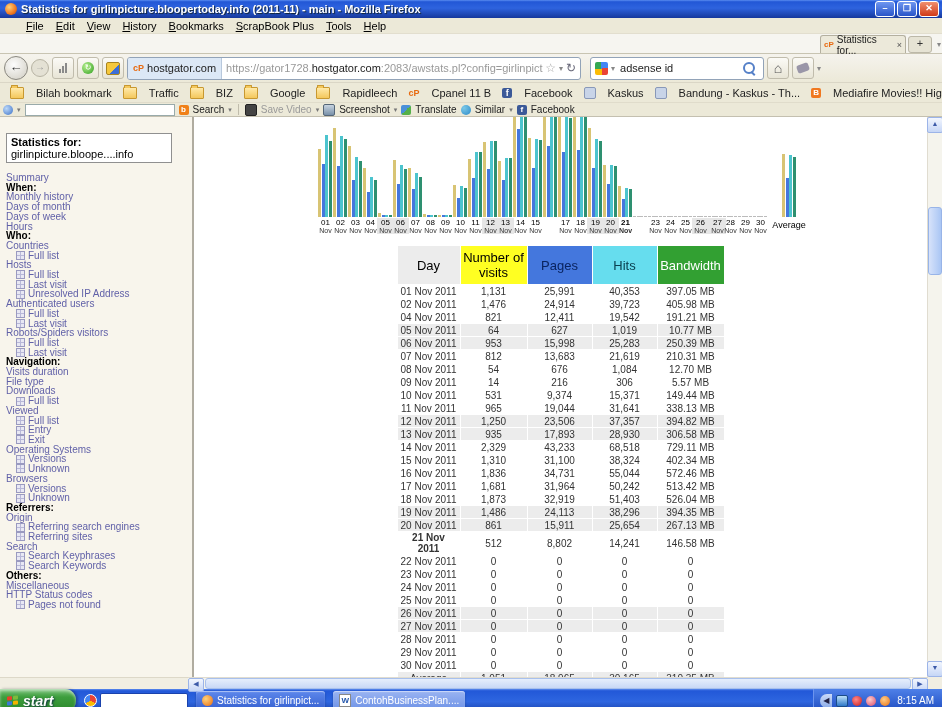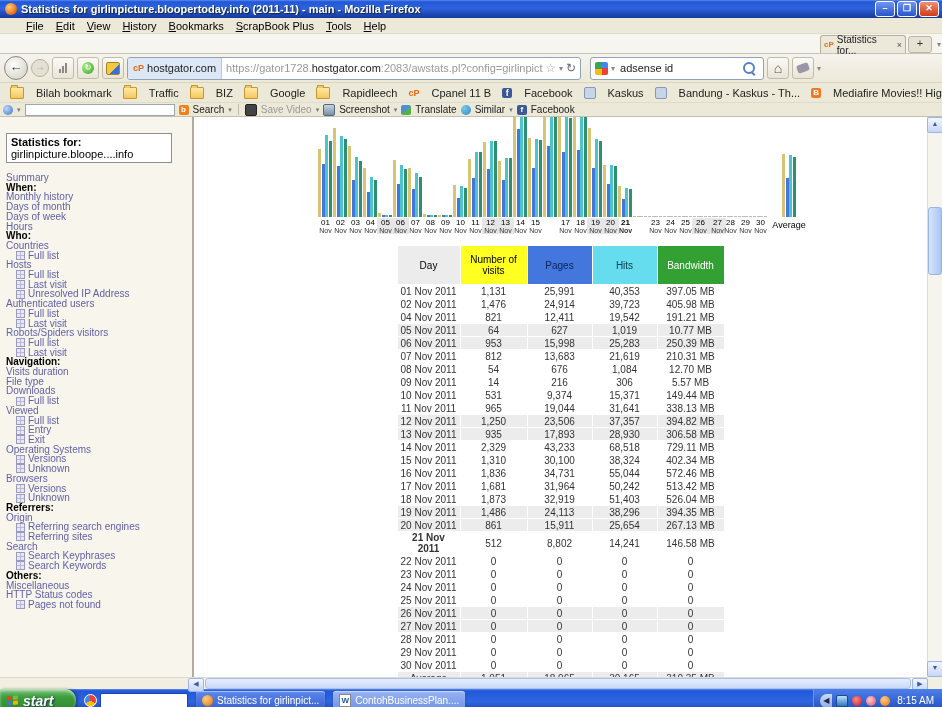--- a/index.html
+++ b/index.html
@@ -109,21 +109,21 @@
   .day-label{position:absolute;top:0;width:17px;text-align:center;color:#000;}
   .day-label .num{display:block;font-size:8px;line-height:9px;}
   .day-label .nov{display:block;font-size:7px;line-height:7px;color:#333;}
   .day-label.wk{background:#E6E6E6;}
   .day-label.today{font-weight:bold;}
   .avg-label{position:absolute;top:2px;font-size:9px;color:#000;}
 
   
   .table-wrap{position:absolute;top:128px;left:0;width:100%;display:flex;justify-content:center;}
   table.awt{border-collapse:separate;border-spacing:1px;font-size:10px;color:#333;}
-  table.awt th{font-weight:normal;font-size:10px;height:38px;padding:0 2px;}
+  table.awt th{font-weight:normal;font-size:13px;height:38px;padding:0 2px;}
   table.awt th:nth-child(1){width:58px;}
   table.awt th:nth-child(2){width:62px;}
   table.awt th:nth-child(3){width:60px;}
   table.awt th:nth-child(4){width:60px;}
   table.awt th:nth-child(5){width:62px;}
   table.awt td{height:12px;text-align:center;padding:0 2px;line-height:11px;}
   tr.shaded td{background:#ECECEC;}
   tr.sumrow td{background:#ECECEC;}
   td.day-bold{font-weight:bold;}
   td.day-bold span{display:inline-block;width:42px;}
@@ -840,21 +840,21 @@
               <tr>
                 <td>14 Nov 2011</td>
                 <td>2,329</td>
                 <td>43,233</td>
                 <td>68,518</td>
                 <td>729.11 MB</td>
               </tr>
               <tr>
                 <td>15 Nov 2011</td>
                 <td>1,310</td>
-                <td>30,100</td>
+                <td>31,100</td>
                 <td>38,324</td>
                 <td>402.34 MB</td>
               </tr>
               <tr>
                 <td>16 Nov 2011</td>
                 <td>1,836</td>
                 <td>34,731</td>
                 <td>55,044</td>
                 <td>572.46 MB</td>
               </tr>

